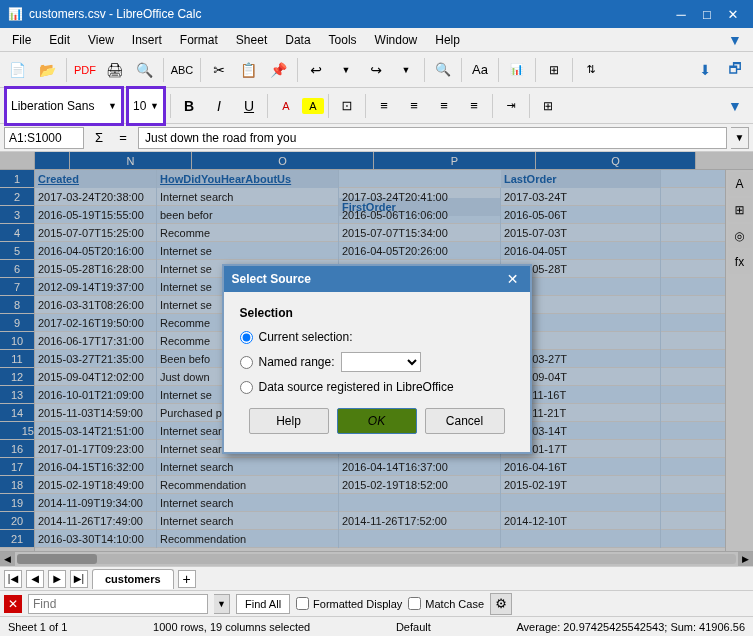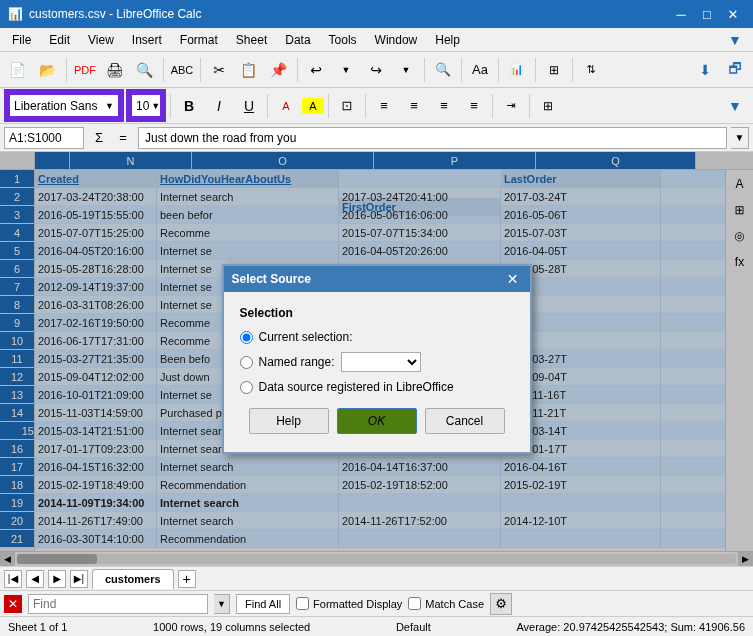--- a/index.html
+++ b/index.html
@@ -58,22 +58,22 @@
       width: 28px; height: 28px;
       border: 1px solid transparent;
       background: transparent;
       cursor: pointer;
       display: flex; align-items: center; justify-content: center;
       font-size: 14px;
       border-radius: 2px;
     }
     .tb-sep { width: 1px; height: 24px; background: #ccc; margin: 0 2px; }
     .tb-dropdown {
-      height: 33px;
-      border: 6px solid #6d28d9;
+      height: 40px;
+      border: 3px solid #6d28d9;
       background: white;
       font-size: 12px;
       padding: 0 4px;
       cursor: pointer;
       display: flex; align-items: center; gap: 2px;
     }
 
     
     .formula-bar {
       background: #f0f0f0;
@@ -616,21 +616,21 @@
           <div class="cell" style="width: 182px; min-width: 182px; height: 18px; border-right: 1px solid rgb(192, 216, 239); padding: 0px 3px; font-size: 11px; line-height: 18px; white-space: nowrap; overflow: hidden;">Internet search</div>
           <div class="cell" style="width: 162px; min-width: 162px; height: 18px; border-right: 1px solid rgb(192, 216, 239); padding: 0px 3px; font-size: 11px; line-height: 18px; white-space: nowrap; overflow: hidden;">2016-04-14T16:37:00</div>
           <div class="cell" style="width: 160px; min-width: 160px; height: 18px; border-right: 1px solid rgb(192, 216, 239); padding: 0px 3px; font-size: 11px; line-height: 18px; white-space: nowrap; overflow: hidden;">2016-04-16T</div>
         </div>
         <div class="grid-row" style="background: rgb(221, 238, 255);">
           <div class="cell" style="width: 122px; min-width: 122px; height: 18px; border-right: 1px solid rgb(192, 216, 239); padding: 0px 3px; font-size: 11px; line-height: 18px; white-space: nowrap; overflow: hidden;">2015-02-19T18:49:00</div>
           <div class="cell" style="width: 182px; min-width: 182px; height: 18px; border-right: 1px solid rgb(192, 216, 239); padding: 0px 3px; font-size: 11px; line-height: 18px; white-space: nowrap; overflow: hidden;">Recommendation</div>
           <div class="cell" style="width: 162px; min-width: 162px; height: 18px; border-right: 1px solid rgb(192, 216, 239); padding: 0px 3px; font-size: 11px; line-height: 18px; white-space: nowrap; overflow: hidden;">2015-02-19T18:52:00</div>
           <div class="cell" style="width: 160px; min-width: 160px; height: 18px; border-right: 1px solid rgb(192, 216, 239); padding: 0px 3px; font-size: 11px; line-height: 18px; white-space: nowrap; overflow: hidden;">2015-02-19T</div>
         </div>
-        <div class="grid-row" style="background: rgb(208, 232, 255); font-weight: bold;">
+        <div class="grid-row" style="background: rgb(208, 232, 255);">
           <div class="cell" style="width: 122px; min-width: 122px; height: 18px; border-right: 1px solid rgb(192, 216, 239); padding: 0px 3px; font-size: 11px; line-height: 18px; white-space: nowrap; overflow: hidden;">2014-11-09T19:34:00</div>
           <div class="cell" style="width: 182px; min-width: 182px; height: 18px; border-right: 1px solid rgb(192, 216, 239); padding: 0px 3px; font-size: 11px; line-height: 18px; white-space: nowrap; overflow: hidden;">Internet search</div>
           <div class="cell" style="width: 162px; min-width: 162px; height: 18px; border-right: 1px solid rgb(192, 216, 239); padding: 0px 3px; font-size: 11px; line-height: 18px; white-space: nowrap; overflow: hidden;"></div>
           <div class="cell" style="width: 160px; min-width: 160px; height: 18px; border-right: 1px solid rgb(192, 216, 239); padding: 0px 3px; font-size: 11px; line-height: 18px; white-space: nowrap; overflow: hidden;"></div>
         </div>
         <div class="grid-row" style="background: rgb(221, 238, 255);">
           <div class="cell" style="width: 122px; min-width: 122px; height: 18px; border-right: 1px solid rgb(192, 216, 239); padding: 0px 3px; font-size: 11px; line-height: 18px; white-space: nowrap; overflow: hidden;">2014-11-26T17:49:00</div>
           <div class="cell" style="width: 182px; min-width: 182px; height: 18px; border-right: 1px solid rgb(192, 216, 239); padding: 0px 3px; font-size: 11px; line-height: 18px; white-space: nowrap; overflow: hidden;">Internet search</div>
           <div class="cell" style="width: 162px; min-width: 162px; height: 18px; border-right: 1px solid rgb(192, 216, 239); padding: 0px 3px; font-size: 11px; line-height: 18px; white-space: nowrap; overflow: hidden;">2014-11-26T17:52:00</div>
           <div class="cell" style="width: 160px; min-width: 160px; height: 18px; border-right: 1px solid rgb(192, 216, 239); padding: 0px 3px; font-size: 11px; line-height: 18px; white-space: nowrap; overflow: hidden;">2014-12-10T</div>

